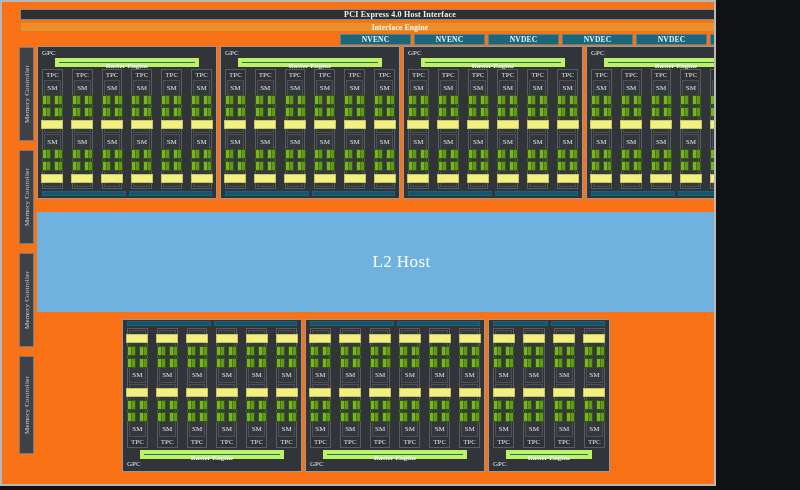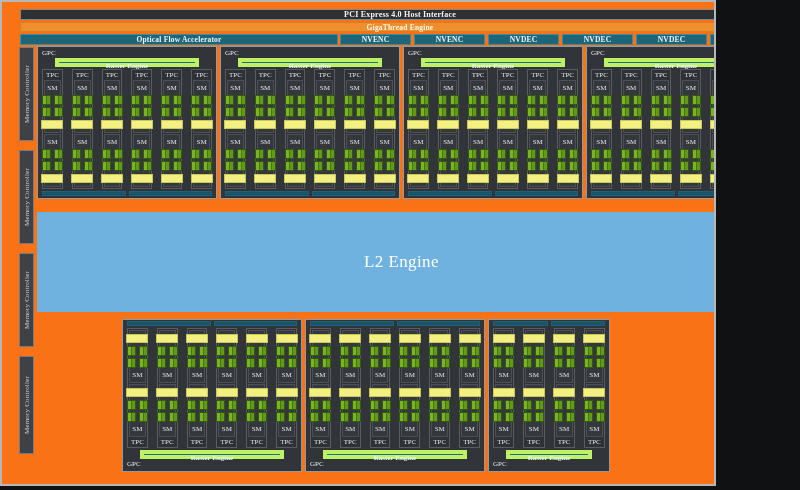--- a/index.html
+++ b/index.html
@@ -88,22 +88,21 @@
     background:var(--l2,#6fb2df);
     display:flex; align-items:center; justify-content:center;
     color:#fdfeff; font-size:17px; letter-spacing:.4px;
   }
 </style>
 </head>
 <body>
 
 <div class="canvas" style="--orange: #ef8e2c; --teal: #1d6579; --yellow: #f2f080; --l2: #6fb2df;">
   <div class="hbar pci">PCI Express 4.0 Host Interface</div>
-  <div class="hbar giga">GigaThread Engine</div>
-  <div class="hbar teal ofa">Optical Flow Accelerator</div>
+  <div class="hbar giga">Interface Engine</div>
   <div id="codec-row">
       <div class="hbar teal codec" style="left: 338px;">NVENC</div>
       <div class="hbar teal codec" style="left: 412px;">NVENC</div>
       <div class="hbar teal codec" style="left: 486px;">NVDEC</div>
       <div class="hbar teal codec" style="left: 560px;">NVDEC</div>
       <div class="hbar teal codec" style="left: 634px;">NVDEC</div>
       <div class="hbar teal codec" style="left: 708px;">NVDEC</div>
     </div>
   <div id="mc-left">
       <div class="mc left" style="left: 17px; top: 45px; height: 94px;">
@@ -1278,14 +1277,14 @@
               </div>
               <div class="sm-label">SM</div>
             </div>
             <div class="tpc-label">TPC</div>
           </div>
         </div>
         <div class="raster">Raster Engine</div>
         <div class="gpc-label">GPC</div>
       </div>
     </div>
-  <div class="l2">L2 Engine</div>
+  <div class="l2">L2 Host</div>
 </div>
 
 </body></html>

